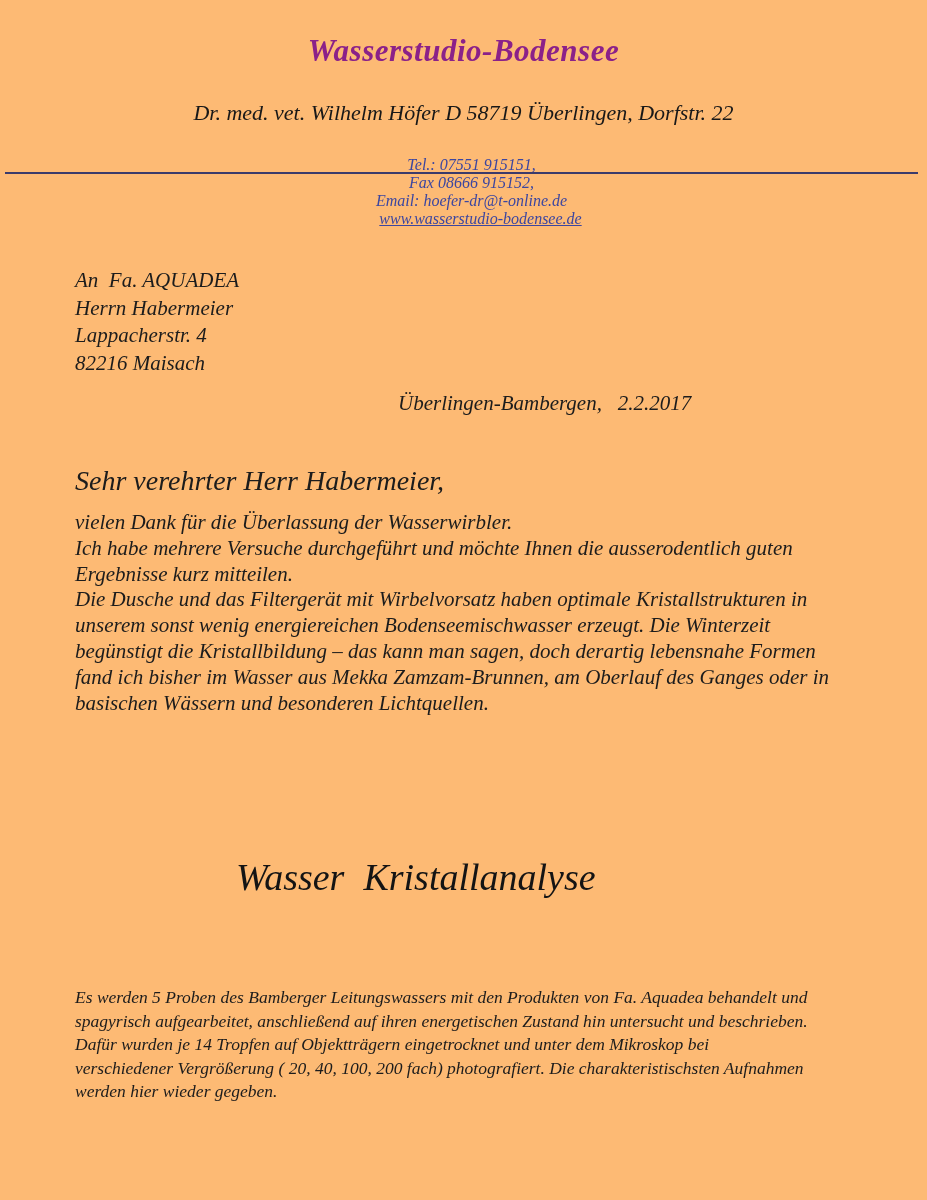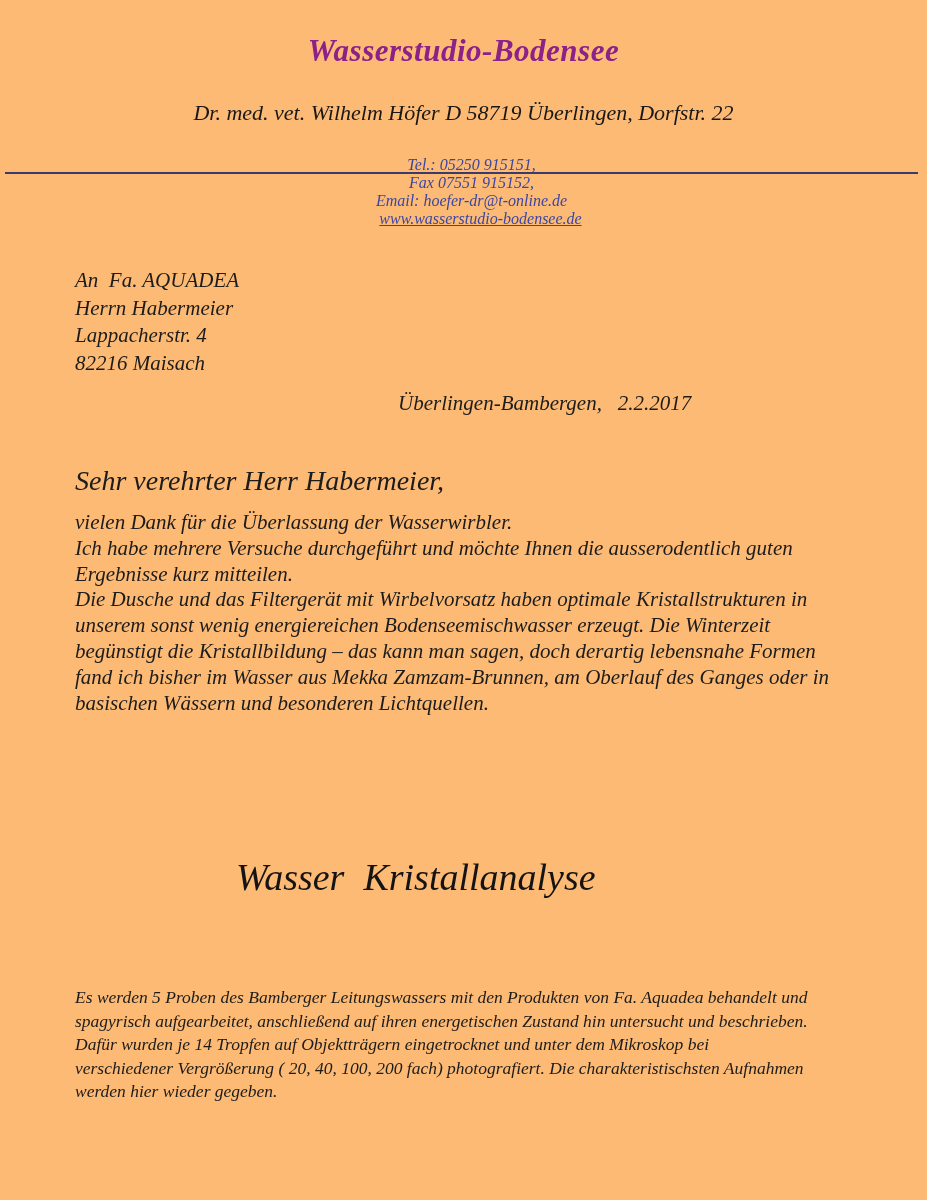--- a/index.html
+++ b/index.html
@@ -138,22 +138,22 @@
 </head>
 <body>
 
 <div class="page">
 
   <div class="brand-title">Wasserstudio-Bodensee</div>
 
   <div class="subtitle">Dr. med. vet. Wilhelm Höfer D 58719 Überlingen, Dorfstr. 22</div>
 
   <div class="contact-line">
-    <span class="seg">Tel.: 05250 915151,</span>
-    <span class="seg">Fax 07551 915152,</span>
+    <span class="seg">Tel.: 07551 915151,</span>
+    <span class="seg">Fax 08666 915152,</span>
     <span class="seg">Email: hoefer-dr@t-online.de</span>
     <span class="link">www.wasserstudio-bodensee.de</span>
   </div>
 
   <div class="divider"></div>
 
 
   <div class="recipient">An  Fa. AQUADEA
 Herrn Habermeier
 Lappacherstr. 4

